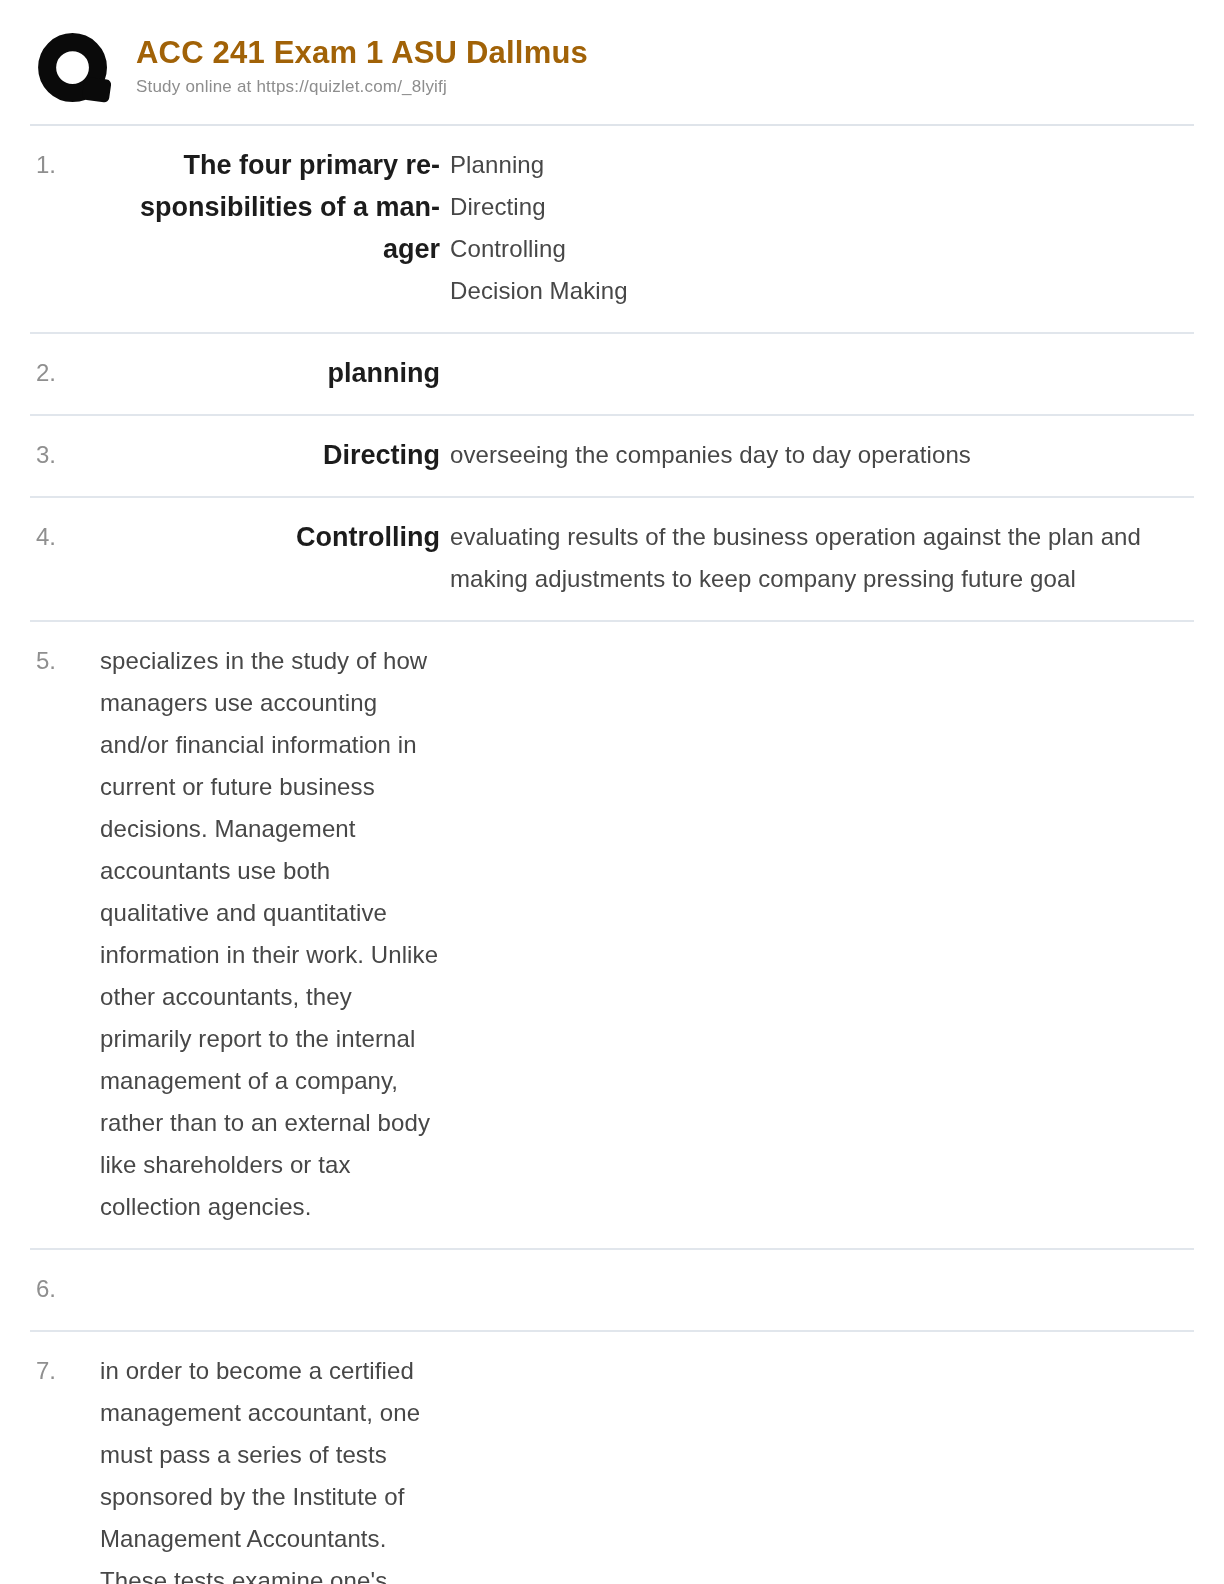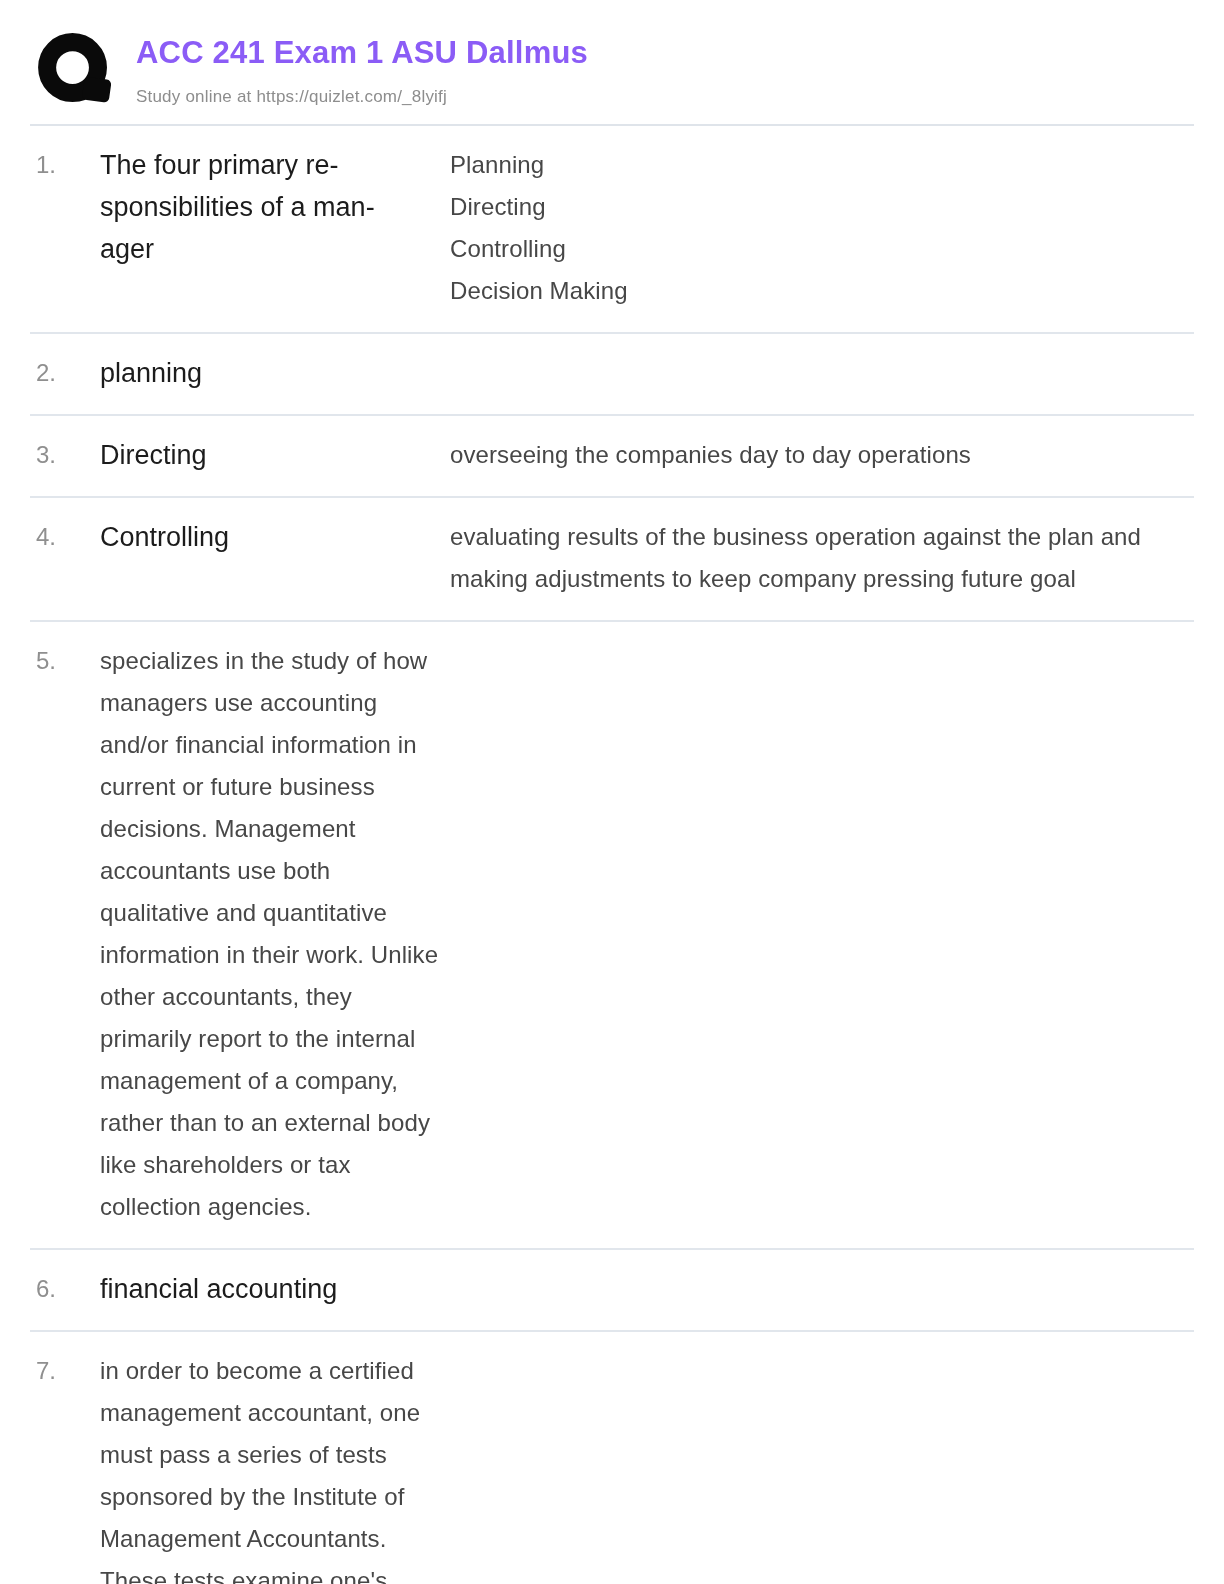--- a/index.html
+++ b/index.html
@@ -25,26 +25,26 @@
     align-items: flex-start;
     gap: 20px;
     padding: 4px 0 12px 4px;
     border-bottom: 2px solid #dfe4ea;
   }
   .logo-box { width: 82px; height: 84px; flex: 0 0 auto; }
   .title-block { padding-top: 6px; }
   .set-title {
     font-size: 31px;
     font-weight: 600;
-    color: #8b5cf6;
+    color: #a16207;
     letter-spacing: 0.2px;
     line-height: 1.25;
   }
   .set-subtitle {
-    margin-top: 14px;
+    margin-top: 4px;
     font-size: 17px;
     font-weight: 300;
     color: #8d8d8d;
     letter-spacing: 0.2px;
   }
 
   
   .card-list { flex: 1 1 auto; }
   .row {
     display: grid;
@@ -53,25 +53,26 @@
     border-bottom: 2px solid #e1e6ec;
   }
   .num {
     font-size: 24px;
     font-weight: 400;
     color: #8f8f8f;
     line-height: 42px;
   }
   .term {
     font-size: 27px;
-    font-weight: 400;
+    font-weight: 700;
     color: #1c1c1c;
     line-height: 42px;
     white-space: pre-line;
     padding-right: 10px;
+    text-align: right;
   }
   .def {
     font-size: 24px;
     font-weight: 300;
     color: #474747;
     line-height: 42px;
     white-space: pre-line;
     padding-right: 4px;
     letter-spacing: 0.1px;
   }
@@ -129,21 +130,20 @@
       <div class="def">evaluating results of the business operation against the plan and making adjustments to keep company pressing future goal</div>
     </div>
 
     <div class="row">
       <div class="num">5.</div>
       <div class="def">specializes in the study of how managers use accounting and/or financial information in current or future business decisions. Management accountants use both qualitative and quantitative information in their work. Unlike other accountants, they primarily report to the internal management of a company, rather than to an external body like shareholders or tax collection agencies.</div>
     </div>
 
     <div class="row">
       <div class="num">6.</div>
-      <div class="term">financial accounting</div>
     </div>
 
     <div class="row">
       <div class="num">7.</div>
       <div class="def">in order to become a certified management accountant, one must pass a series of tests sponsored by the Institute of Management Accountants. These tests examine one's knowledge in four subjects: business analysis, management accounting and reporting, strategic management, and business applications.</div>
     </div>
 
     <div class="row">
       <div class="num">8.</div>
     </div>

